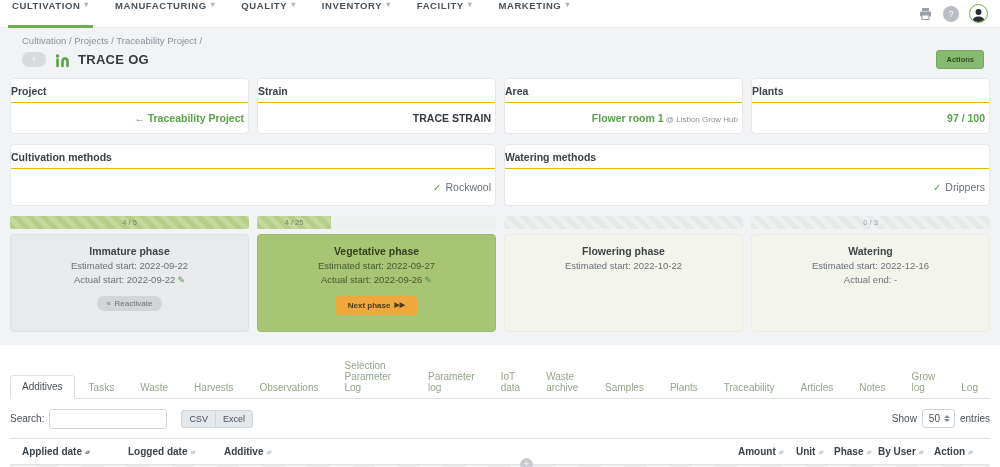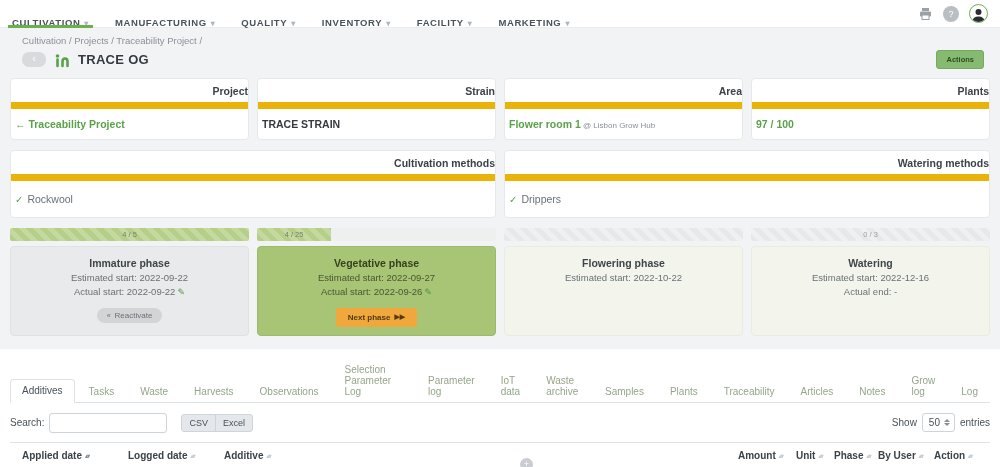--- a/index.html
+++ b/index.html
@@ -4,59 +4,59 @@
 <style>
   * { margin:0; padding:0; box-sizing:border-box; }
   html,body { width:1000px; height:467px; }
   body { font-family:"Liberation Sans", sans-serif; background:#fff; color:#495057; overflow:hidden; }
 
   
   .navbar { height:28px; background:#fff; display:flex; align-items:center; padding:0 12px; border-bottom:1px solid #ededed; }
   .brand { display:flex; align-items:center; gap:5px; width:230px; }
   .brand-name { font-size:12px; font-weight:bold; letter-spacing:1.5px; color:#4a5056; }
   .main-menu { display:flex; align-items:center; gap:26px; flex:1; }
-  .nav-item { display:flex; align-items:flex-end; gap:4px; font-size:9.5px; font-weight:bold; letter-spacing:.6px; color:#4a5259; cursor:pointer; height:28px; position:relative; }
+  .nav-item { display:flex; align-items:flex-start; gap:4px; font-size:9.5px; font-weight:bold; letter-spacing:.6px; color:#4a5259; cursor:pointer; height:28px; position:relative; }
   .nav-item.active::after { content:""; position:absolute; left:-4px; right:-4px; bottom:0; height:3px; background:#6cb04c; }
   .chev { font-size:8px; color:#adb5bd; }
   .nav-right { display:flex; align-items:center; gap:10px; }
   .icon-btn { width:16px; height:16px; border-radius:50%; background:#b9bec3; color:#fff; font-size:9px; display:flex; align-items:center; justify-content:center; cursor:pointer; }
   .icon-btn.flat { background:transparent; color:#9aa0a6; }
   .avatar { width:19px; height:19px; border-radius:50%; border:1.5px solid #6cb04c; background:#fff; display:flex; align-items:flex-end; justify-content:center; overflow:hidden; cursor:pointer; }
 
   
   .content-top { background:#f2f3f5; padding:7px 10px 13px 10px; }
   .breadcrumb { font-size:9.5px; color:#8a9098; padding-left:12px; }
   .title-row { display:flex; align-items:center; gap:8px; margin-top:4px; padding-left:12px; padding-right:6px; }
   .back-btn { width:24px; height:15px; border-radius:7px; background:#d8dadd; color:#fff; font-size:11px; line-height:13px; text-align:center; cursor:pointer; }
   .page-title { font-size:13px; font-weight:bold; color:#343a40; letter-spacing:.3px; }
   .spacer { flex:1; }
   .actions-btn { background:#85ba70; border:1px solid #74aa5f; color:#2e4d20; font-size:7.5px; font-weight:bold; padding:4px 9px; border-radius:3px; cursor:pointer; }
 
   .row { display:flex; gap:8px; }
   .card { background:#fff; border:1px solid #e6e9ec; border-radius:4px; overflow:hidden; flex:1; }
-  .card-h { font-size:10.5px; font-weight:bold; color:#3b4248; text-align:right; padding:6px 0 5px; border-bottom:7px solid #eab308; }
-  .card-b { text-align:left; padding:9px 4px; font-size:10.5px; }
+  .card-h { font-size:10.5px; font-weight:bold; color:#3b4248; text-align:left; padding:6px 0 5px; border-bottom:1px solid #eab308; }
+  .card-b { text-align:right; padding:9px 4px; font-size:10.5px; }
   .info-row { margin-top:9px; }
   .methods-row { margin-top:10px; }
   .methods-row .card-b { padding:12px 4px; }
   .val-green { color:#5aa14a; font-weight:bold; }
   .val-dark { color:#343a40; font-weight:bold; }
   .val-suffix { font-size:8px; color:#8a9098; font-weight:normal; }
   .check { color:#5aa14a; margin-right:4px; font-size:10px; }
   .method-val { color:#6a7076; }
 
   
   .phases-row { margin-top:10px; }
   .phase-col { flex:1; display:flex; flex-direction:column; gap:5px; }
   .bar { height:13px; border-radius:2px; position:relative; background:#eef0f0; overflow:hidden; }
   .bar.gray { background:repeating-linear-gradient(45deg,#e6e8e9 0 5px,#eff1f1 5px 10px); }
   .bar-fill { position:absolute; left:0; top:0; bottom:0; background:repeating-linear-gradient(45deg,#b5cf89 0 5px,#c5d99f 5px 10px); }
   .bar-label { position:absolute; top:0; left:0; font-size:7.5px; line-height:13px; text-align:center; color:#77806b; }
   .bar.gray .bar-label { color:#9aa1a7; }
-  .phase-card { border-radius:4px; flex:1; min-height:82px; text-align:center; padding:10px 6px 8px; }
+  .phase-card { border-radius:4px; flex:1; min-height:82px; text-align:center; padding:10px 6px 16px; }
   .phase-card.past { background:#e9eaeb; border:1px solid #dfe1e3; }
   .phase-card.active { background:#a7c574; border:1px solid #9cba6b; }
   .phase-card.future { background:#f3f5ed; border:1px solid #e9ece1; }
   .phase-name { font-size:10.5px; font-weight:bold; color:#3f4549; margin-bottom:2px; }
   .phase-card.active .phase-name { color:#36411f; }
   .phase-line { font-size:9.5px; color:#6a7076; line-height:1.45; }
   .phase-card.active .phase-line { color:#4c5533; }
   .edit-pencil { color:#4d8f3f; font-size:9px; margin-left:2px; cursor:pointer; }
   .phase-btn { margin-top:9px; font-size:8px; border-radius:8px; padding:3px 10px; cursor:pointer; display:inline-flex; align-items:center; gap:4px; border:none; }
   .phase-btn.gray { background:#d2d4d6; color:#6b7177; }

